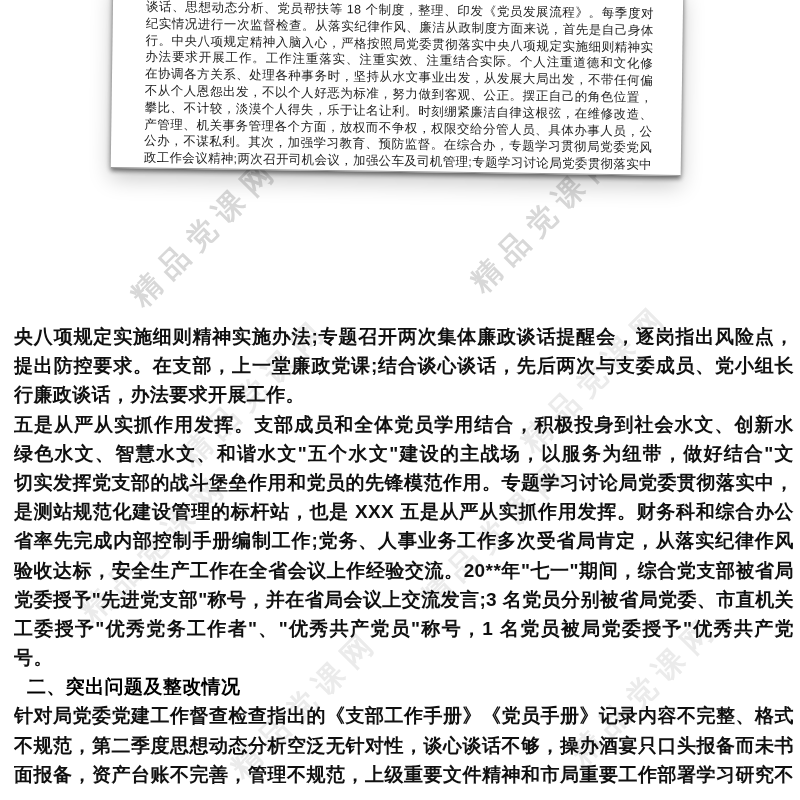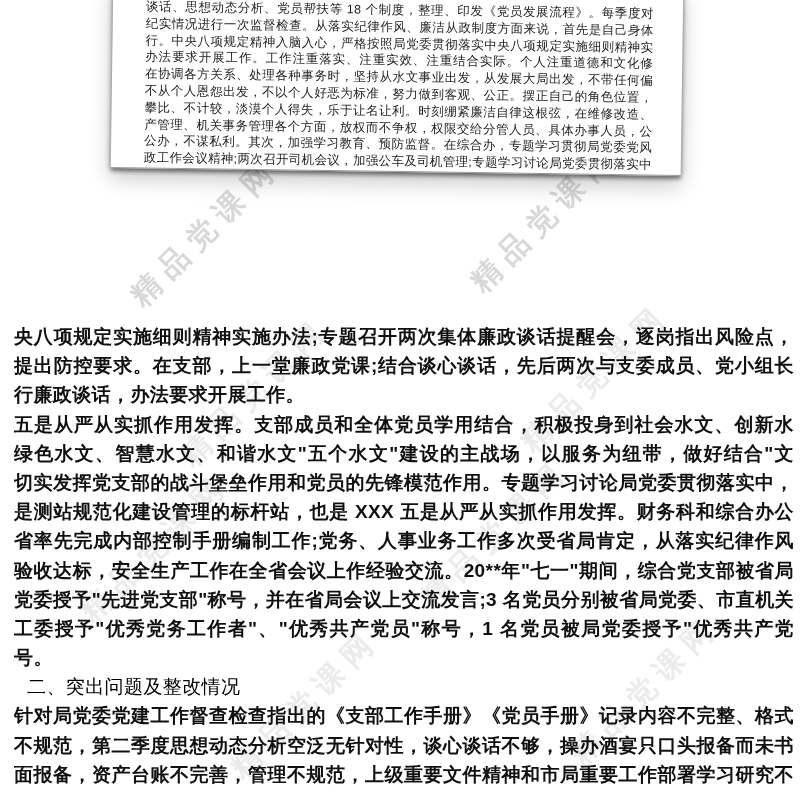--- a/index.html
+++ b/index.html
@@ -41,21 +41,21 @@
   .main{
     position:absolute;left:14px;top:322px;width:780px;z-index:1;
     color:#101010;font-weight:600;
   }
   .main .ln{
     font-size:19px;line-height:29.2px;height:29.2px;overflow:hidden;
     text-align:justify;text-align-last:justify;letter-spacing:0.4px;
   }
   .main .ln.left{text-align:left;text-align-last:left;}
   .main .ln.heading{
-    text-align:left;text-align-last:left;font-weight:400;
+    text-align:left;text-align-last:left;font-weight:700;
     padding-left:13px;color:#000;
   }
 </style>
 </head>
 <body>
 
 <div class="stage">
   <div class="wm-layer" id="watermarks">
       <div class="watermark" style="left: 205px; top: 232px; color: rgb(216, 216, 216);">精品党课网</div>
       <div class="watermark" style="left: 545px; top: 218px; color: rgb(216, 216, 216);">精品党课网</div>

